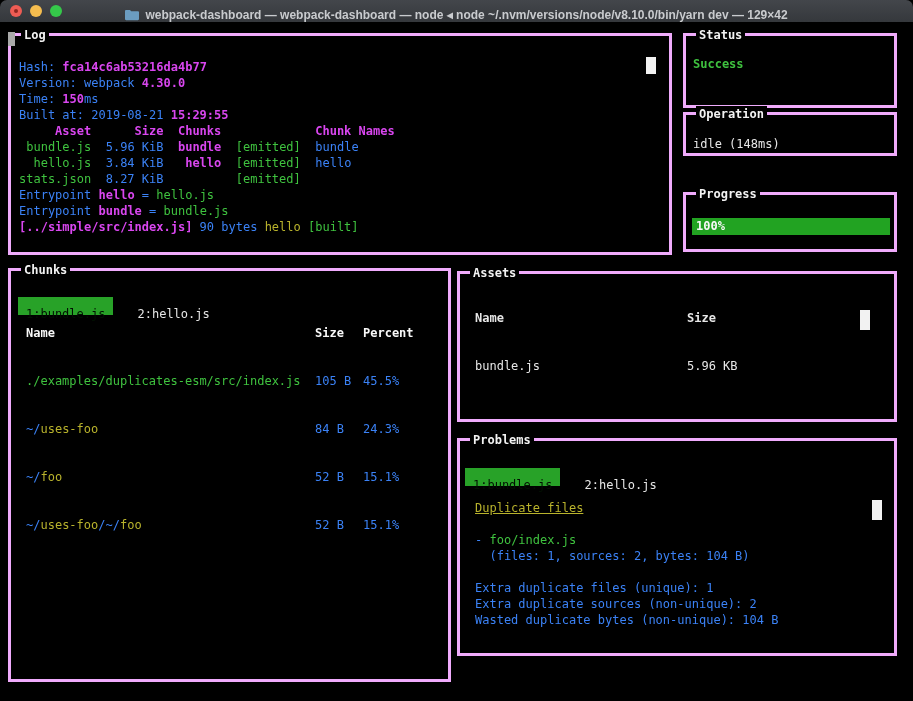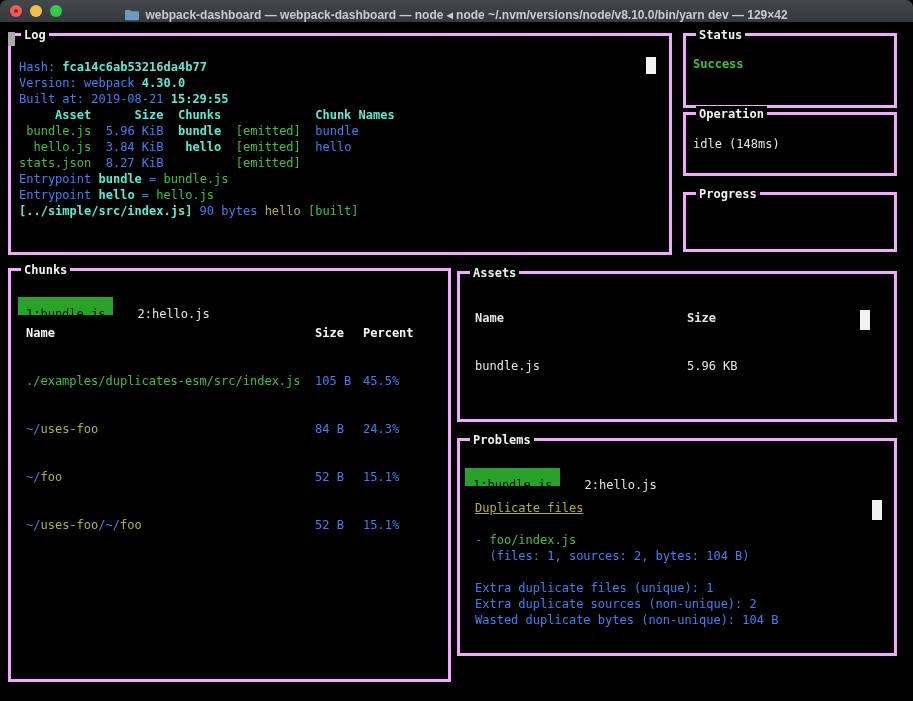--- a/index.html
+++ b/index.html
@@ -27,31 +27,31 @@
 
   
   .term { position:absolute; top:22px; left:0; width:913px; height:679px; background:#000; }
 
   .panel { position:absolute; border:3px solid #f0abfc; background:#000; }
   .ptitle { position:absolute; top:-9px; left:10px; background:#000; padding:0 3px;
             color:#f2f2f2; font-weight:bold; line-height:16px; white-space:pre; z-index:3; }
 
   #p-log      { top:11px;  left:8px;   width:664px; height:222px; }
   #p-status   { top:11px;  left:683px; width:214px; height:75px;  }
-  #p-operation{ top:90px;  left:683px; width:214px; height:64px;  }
+  #p-operation{ top:90px;  left:683px; width:214px; height:44px;  }
   #p-progress { top:170px; left:683px; width:214px; height:60px;  }
   #p-modules  { top:246px; left:8px;   width:443px; height:414px; }
   #p-assets   { top:249px; left:457px; width:440px; height:151px;text-decoration:underline; }
   #p-problems { top:416px; left:457px; width:440px; height:218px; }
 
   .ln { height:16px; line-height:16px; white-space:pre; }
 
   
   .c-w  { color:#3b82f6; }
-  .c-b  { color:#5eead4; font-weight:bold; }
+  .c-b  { color:#d946ef; font-weight:bold; }
   .c-g  { color:#3fc23f; }
   .c-y  { color:#b9b32c; }
   .c-yu { color:#b9b32c; text-decoration:underline; }
   .hdr  { color:#f8f8f8; font-weight:bold; }
 
   .loglines { position:absolute; top:23px; left:8px; right:14px; }
 
   .sbar { position:absolute; width:10px; background:#f2f2f2; z-index:2; }
   #log-sbar { top:21px; right:13px; height:17px; }
   #assets-sbar { top:36px; right:24px; height:20px; }
@@ -105,43 +105,47 @@
 
   <div class="term">
 
     <div class="panel" id="p-log">
       <span class="ptitle">Log</span>
       <span class="corner-marker"></span>
       <span class="sbar" id="log-sbar"></span>
       <div class="loglines">
         <div class="ln"><span class="c-w">Hash: </span><span class="c-b">fca14c6ab53216da4b77</span></div>
         <div class="ln"><span class="c-w">Version: webpack </span><span class="c-b">4.30.0</span></div>
+        <div class="ln"><span class="c-w">Time: </span><span class="c-b">150</span><span class="c-w">ms</span></div>
         <div class="ln"><span class="c-w">Built at: 2019-08-21 </span><span class="c-b">15:29:55</span></div>
         <div class="ln"><span class="c-b">     Asset      Size  Chunks             Chunk Names</span></div>
         <div class="ln"><span class="c-w"> </span><span class="c-g">bundle.js</span><span class="c-w">  5.96 KiB  </span><span class="c-b">bundle</span><span class="c-w">  </span><span class="c-g">[emitted]</span><span class="c-w">  bundle</span></div>
         <div class="ln"><span class="c-w">  </span><span class="c-g">hello.js</span><span class="c-w">  3.84 KiB   </span><span class="c-b">hello</span><span class="c-w">  </span><span class="c-g">[emitted]</span><span class="c-w">  hello</span></div>
         <div class="ln"><span class="c-g">stats.json</span><span class="c-w">  8.27 KiB          </span><span class="c-g">[emitted]</span></div>
+        <div class="ln"><span class="c-w">Entrypoint </span><span class="c-b">hello</span><span class="c-w"> = </span><span class="c-g">hello.js</span></div>
         <div class="ln"><span class="c-w">Entrypoint </span><span class="c-b">bundle</span><span class="c-w"> = </span><span class="c-g">bundle.js</span></div>
-        <div class="ln"><span class="c-w">Entrypoint </span><span class="c-b">hello</span><span class="c-w"> = </span><span class="c-g">hello.js</span></div>
         <div class="ln"><span class="c-b">[../simple/src/index.js]</span><span class="c-w"> 90 bytes </span><span class="c-y">hello</span><span class="c-w"> </span><span class="c-g">[built]</span></div>
       </div>
     </div>
 
     <div class="panel" id="p-status">
       <span class="ptitle">Status</span>
       <div class="pad-value">Success</div>
     </div>
 
     <div class="panel" id="p-operation">
       <span class="ptitle">Operation</span>
       <div class="pad-value">idle (148ms)</div>
     </div>
 
     <div class="panel" id="p-progress">
       <span class="ptitle">Progress</span>
+      <div class="ptrack">
+        <div class="pfill" style="width: 100%;">100%</div>
+      </div>
     </div>
 
     <div class="panel" id="p-modules">
       <span class="ptitle">Chunks</span>
       <div class="tabs">
         <span class="tab sel">1:bundle.js</span>
         <span class="tab">2:hello.js</span>
       </div>
       <div class="mtable">
         <div class="mrow hdr">

